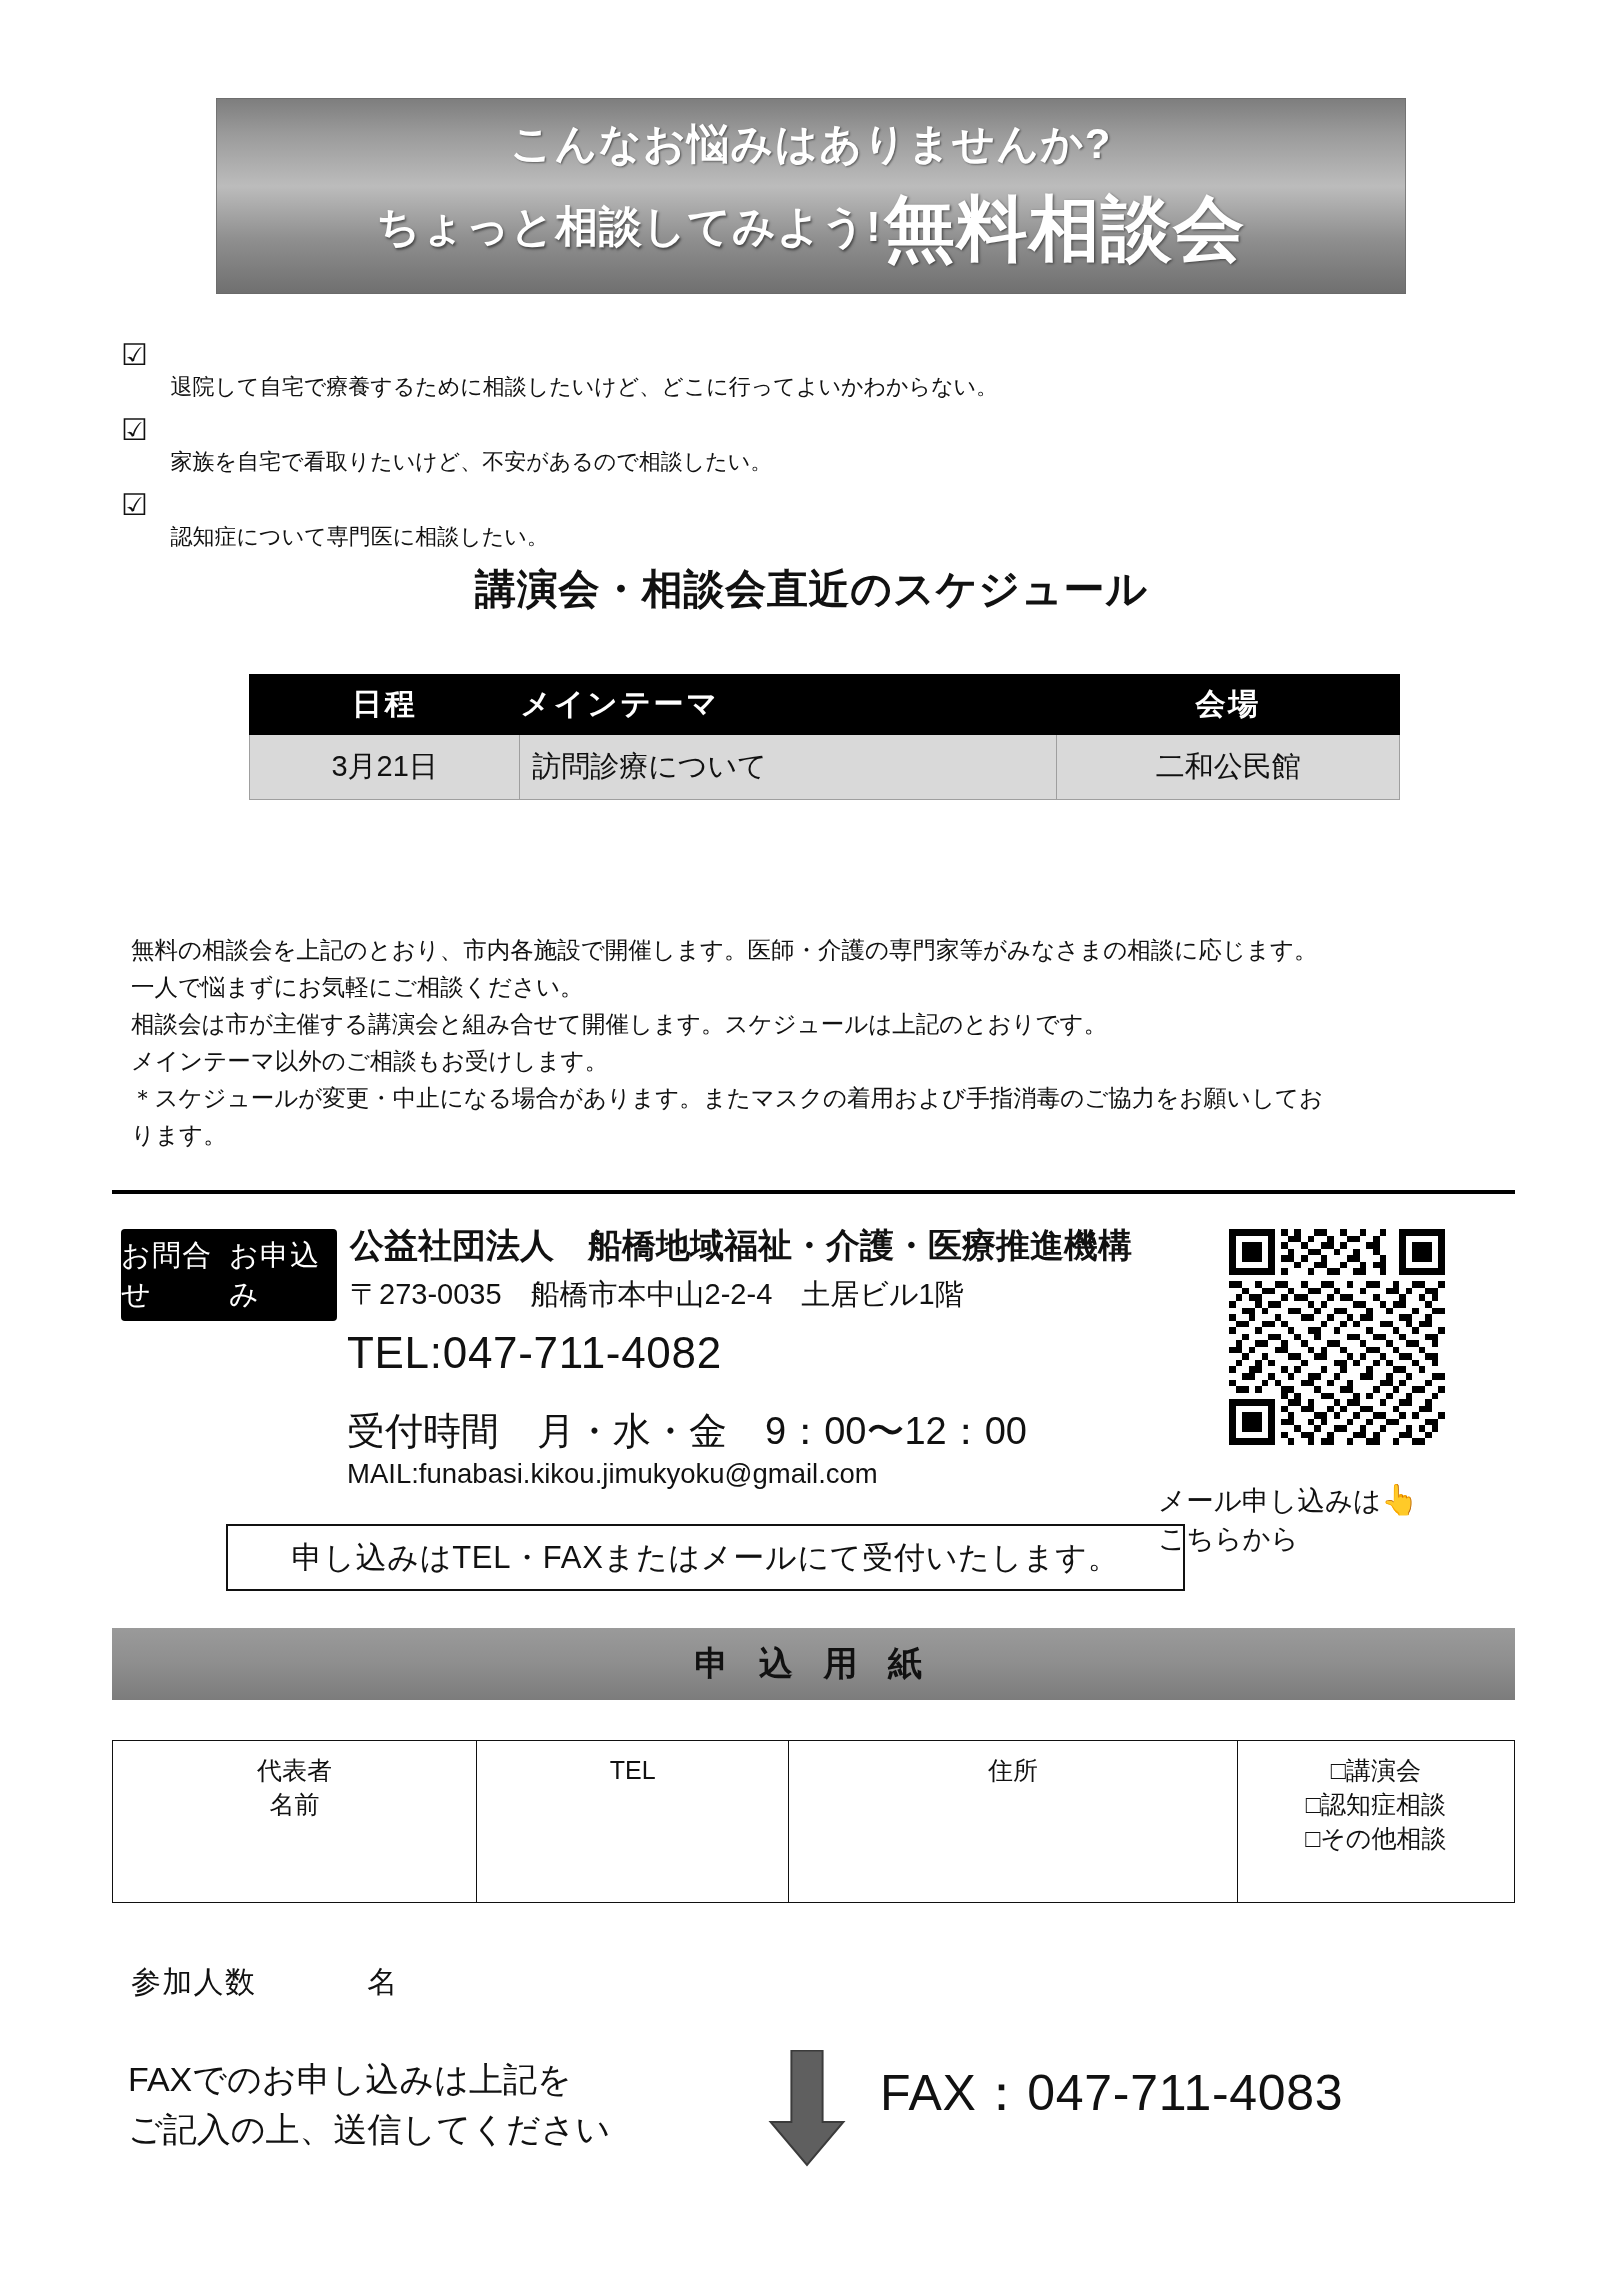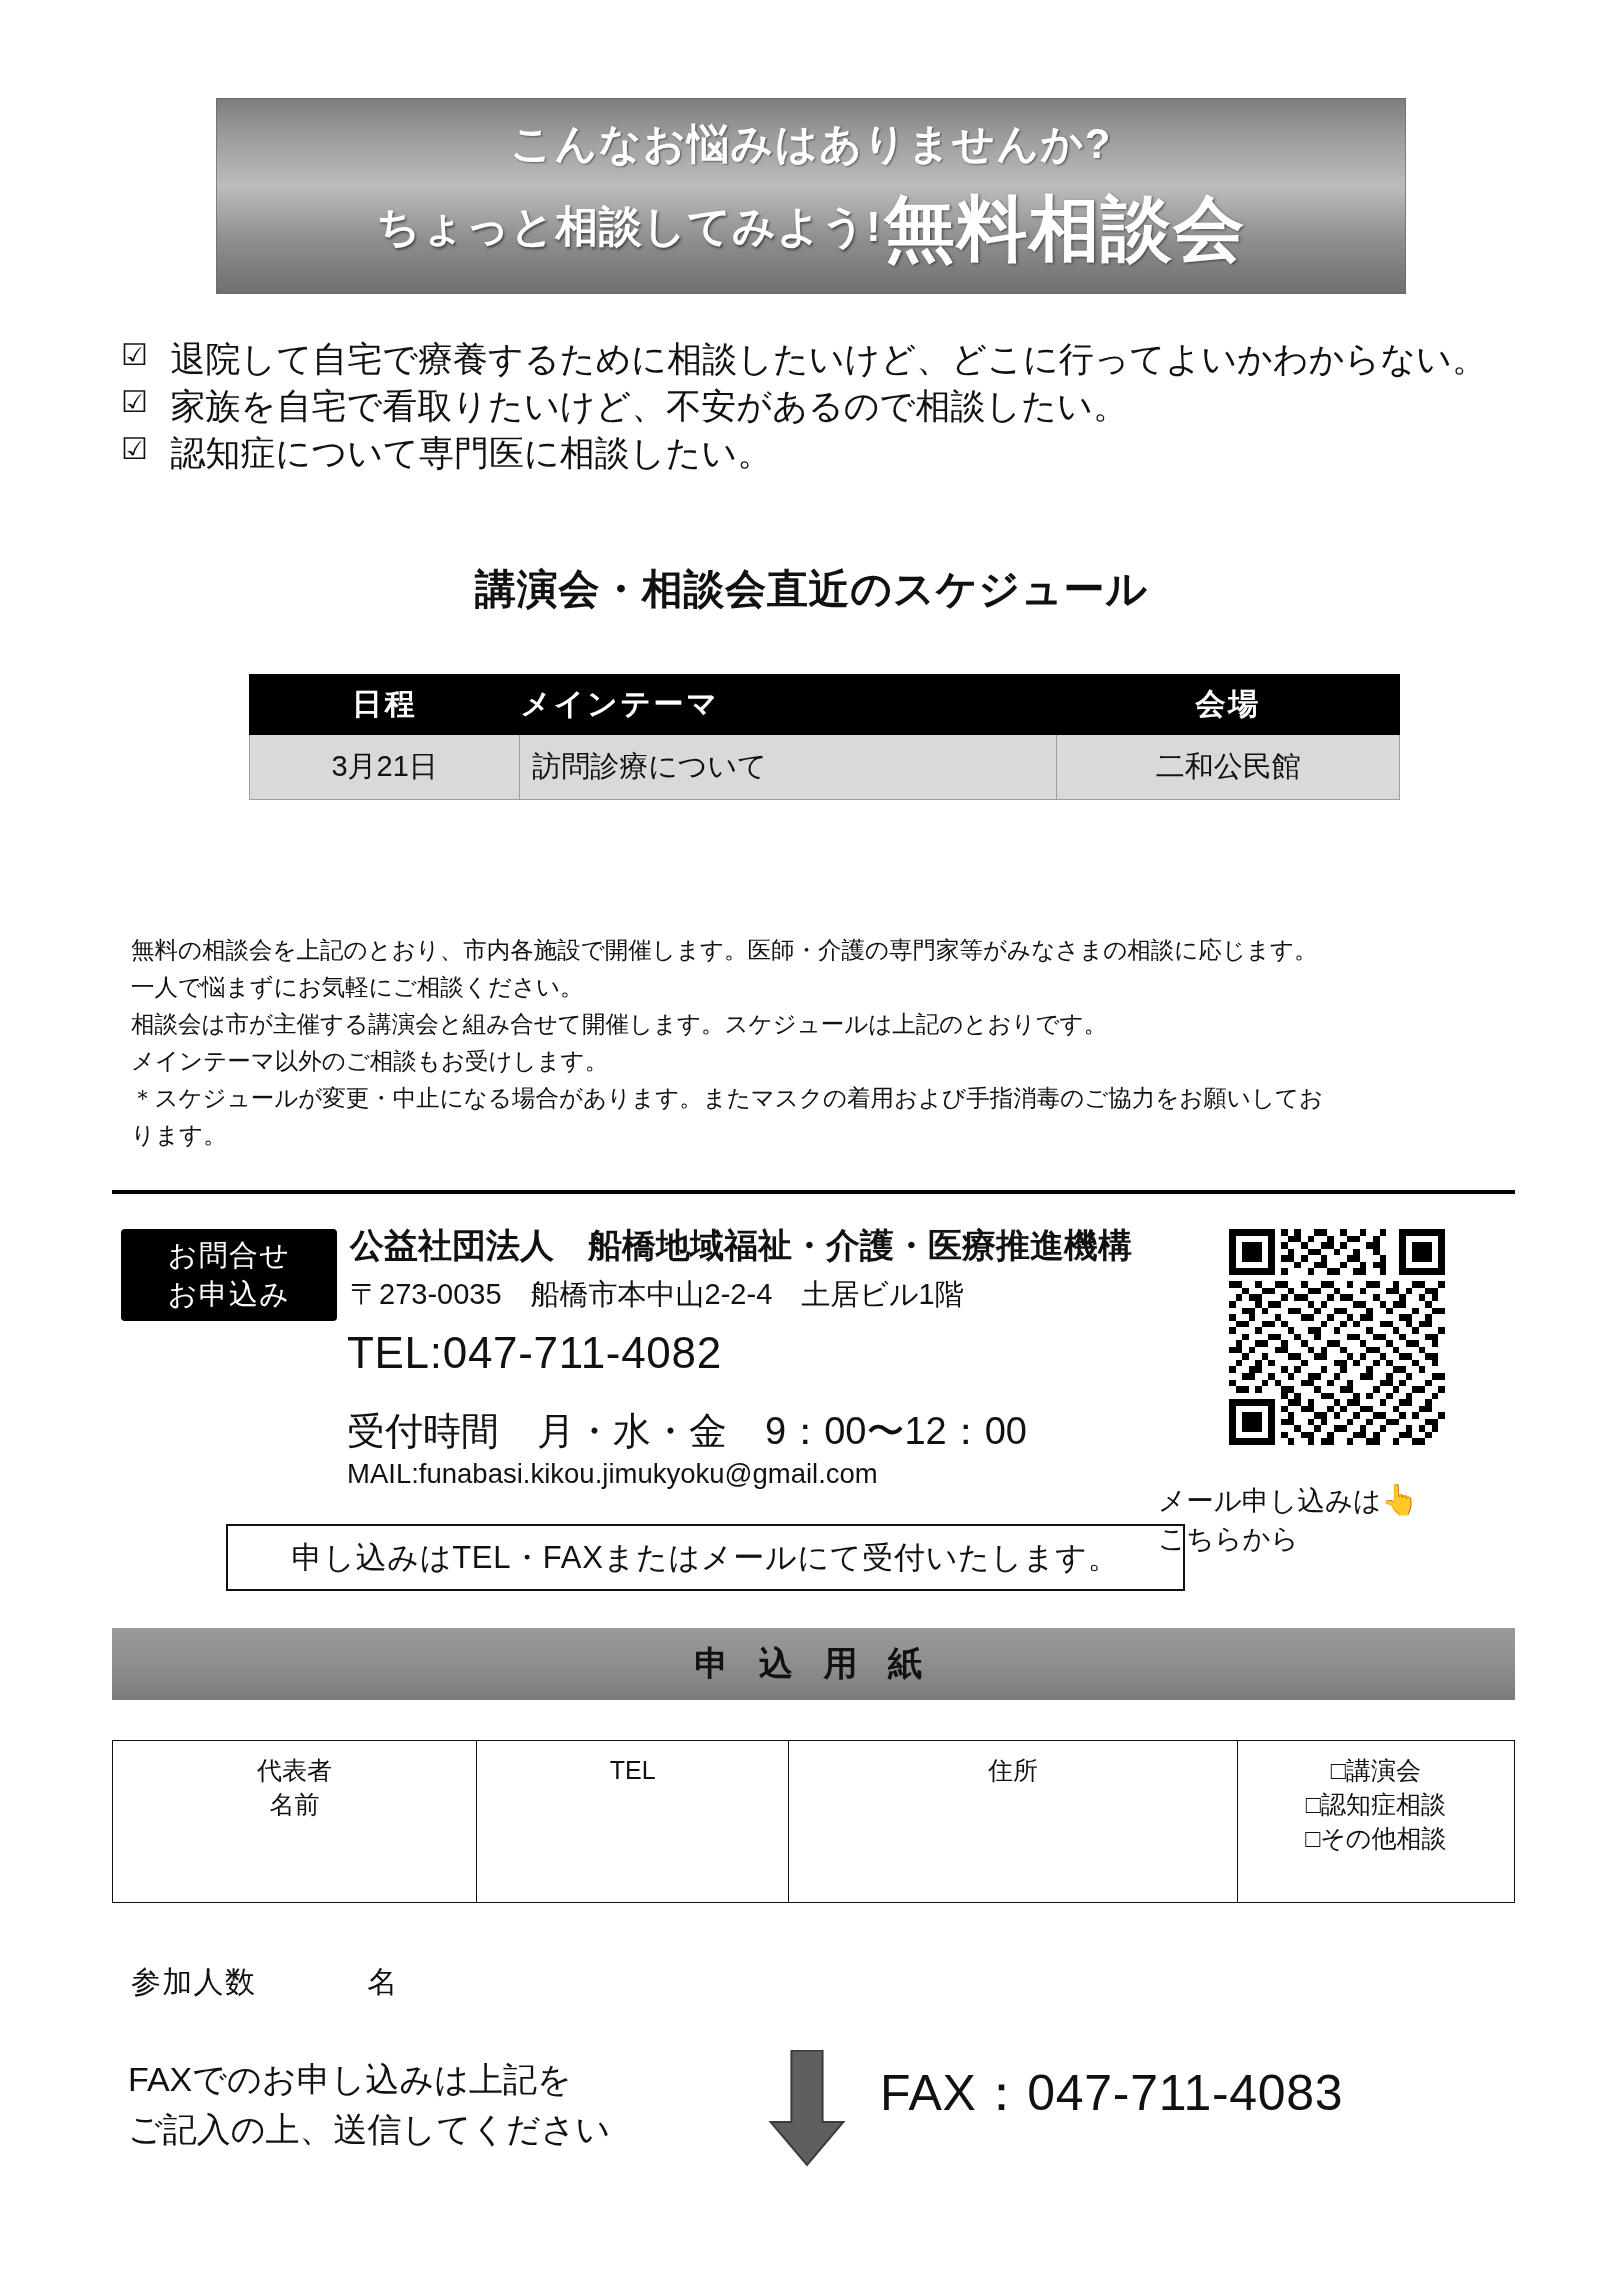--- a/index.html
+++ b/index.html
@@ -82,24 +82,25 @@
     width: 30px;
     height: 30px;
     margin-right: 19.6px;
     position: relative;
     flex: 0 0 auto;
     font-size: 30px;
     line-height: 30px;
     color: #111;
   }
   .check-text {
-    font-size: 35px;
+    font-size: 22px;
     line-height: 38px;
     letter-spacing: 0px;
     color: #111;
+    margin-top: 28px;
   }
 
   
   .sched-title {
     position: absolute;
     top: 562px;
     left: 0; right: 0;
     text-align: center;
     font-size: 41px;
     font-weight: 700;
@@ -161,21 +162,21 @@
   .contact-badge {
     position: absolute;
     left: 121px;
     top: 1229px;
     width: 216px;
     height: 92px;
     background: #000;
     color: #fff;
     border-radius: 3.9px;
     display: flex;
-    flex-direction: column;
+    flex-direction: row;
     justify-content: center;
     align-items: center;
     line-height: 39px;
     font-size: 29px;
     letter-spacing: 1.3px;
   }
   .org-name {
     position: absolute;
     left: 350px;
     top: 1223px;

